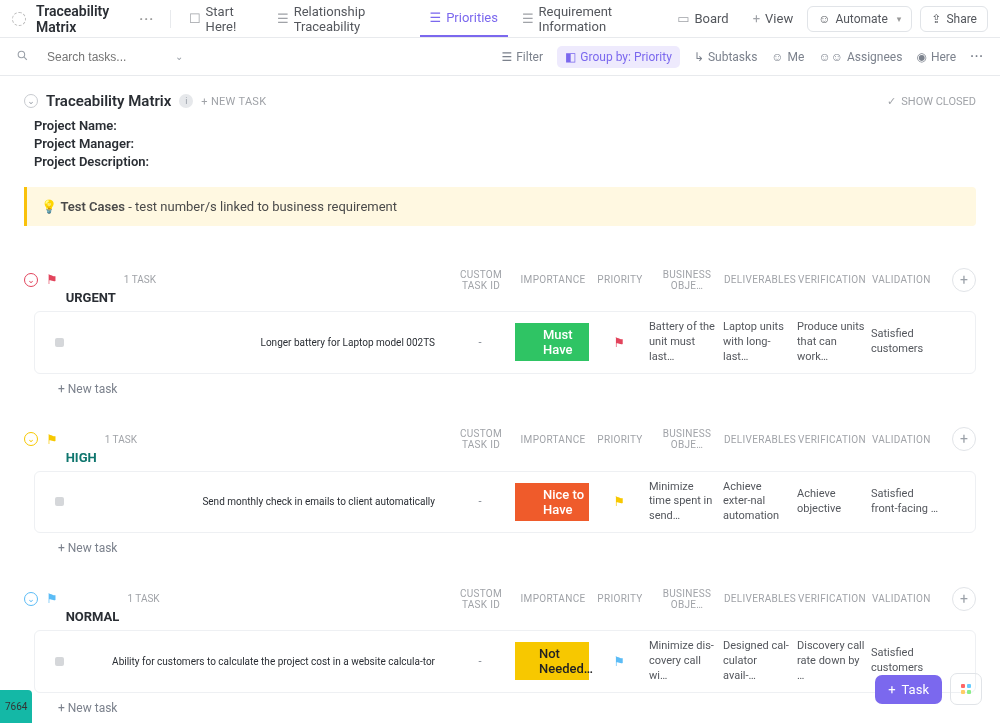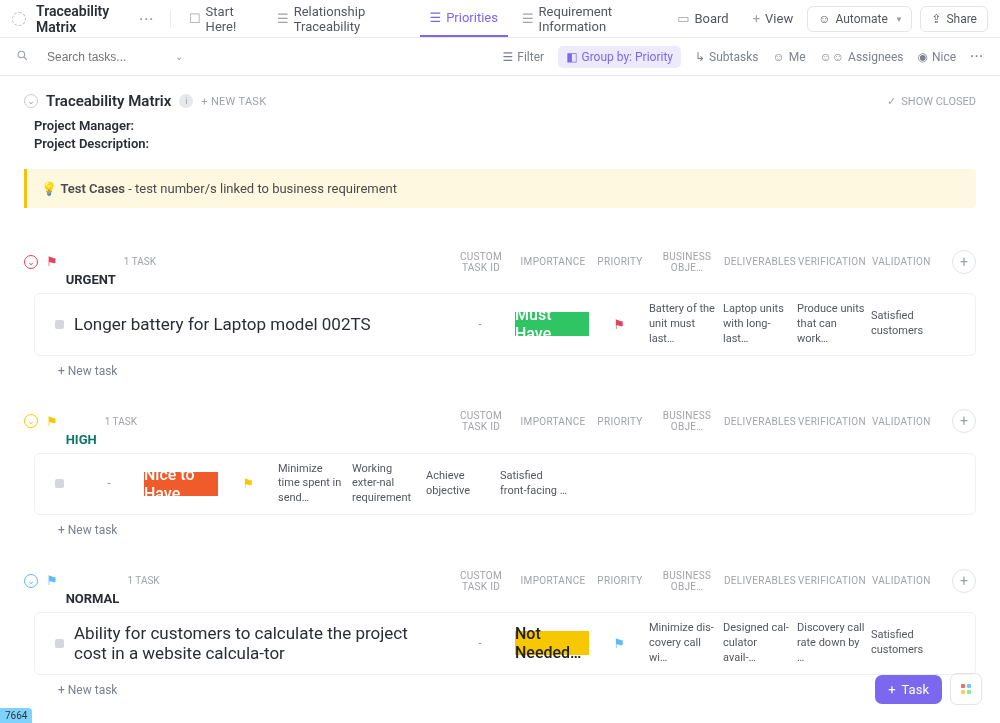--- a/index.html
+++ b/index.html
@@ -48,45 +48,45 @@
   .c-imp { width:74px; }
   .c-pri { width:60px; }
   .c-bo { width:74px; text-align:center; }
   .c-del { width:74px; text-align:left; }
   .c-ver { width:74px; text-align:left; }
   .c-val { width:74px; text-align:left; }
   .gh-plus { width:24px; height:24px; border:1px solid #e1e4e8; border-radius:50%; display:flex; align-items:center; justify-content:center; font-size:14px; color:#9aa0a8; cursor:pointer; margin-left:6px; }
   
   .task-row { display:flex; align-items:center; background:#fff; border:1px solid #eef0f3; border-radius:6px; padding:8px 0 8px 20px; margin-left:10px; min-height:40px; }
   .task-sq { width:9px; height:9px; background:#d5d7da; border-radius:2px; margin-right:10px; flex-shrink:0; }
-  .task-title { font-size:17px; flex:1; padding-right:10px; }
+  .task-title { font-size:10px; flex:1; padding-right:10px;text-align:right; }
   .cell { font-size:11px; color:#54575d; }
   .c-id-v { width:70px; text-align:center; color:#7c828d; }
-  .c-imp-v { width:74px; height:24px; display:flex; align-items:center; justify-content:center; color:#fff; font-size:16px; font-weight:500; }
+  .c-imp-v { width:74px; height:38px; display:flex; align-items:center; justify-content:center; color:#fff; font-size:13px; font-weight:500;padding-left:28px; }
   .imp-green { background:#2fc464; }
   .imp-orange { background:#ef5b2b; }
   .imp-yellow { background:#f7c800; color:#222; }
   .c-pri-v { width:60px; text-align:center; font-size:13px; }
   .txt-col { width:74px; font-size:11px; color:#54575d; line-height:1.35; padding-right:6px; }
   .row-end { width:30px; }
   
   .new-task-link { font-size:12px; color:#7c828d; margin:8px 0 0 34px; cursor:pointer; }
   
   .urgent-color { color:#e2445c; }
   .high-color { color:#f7c800; }
   .normal-color { color:#5bbcf6; }
   
   .fab-wrap { position:absolute; right:18px; bottom:18px; display:flex; gap:8px; align-items:center; }
   .fab-task { background:#7b68ee; color:#fff; border-radius:7px; padding:7px 13px; font-size:13px; display:flex; align-items:center; gap:6px; cursor:pointer; }
   .fab-grid { width:32px; height:32px; border:1px solid #e1e4e8; border-radius:7px; display:flex; align-items:center; justify-content:center; cursor:pointer; }
   .fab-grid-inner { display:grid; grid-template-columns:4px 4px; grid-template-rows:4px 4px; gap:2px; }
   .fab-grid-inner span:nth-child(1){background:#f66;} .fab-grid-inner span:nth-child(2){background:#6cf;} .fab-grid-inner span:nth-child(3){background:#fc6;} .fab-grid-inner span:nth-child(4){background:#8e8;}
   .fab-grid-inner span{border-radius:1px;}
   
-  .badge-7664 { position:absolute; left:0; bottom:0; background:#7dd3fc; color:#333; font-size:10px; padding:2px 5px; border-radius:0 4px 0 0; }
+  .badge-7664 { position:absolute; left:0; bottom:0; background:#14b8a6; color:#333; font-size:10px; padding:11px 5px; border-radius:0 4px 0 0; }
   
   svg.icn { width:13px; height:13px; }
 </style>
 </head>
 <body>
 
 <div class="topbar">
   <span class="tab-icon"></span>
   <span class="page-title">Traceability Matrix</span>
   <span class="dots">···</span>
@@ -157,38 +157,39 @@
     <div class="tool-item">
       <span>☺</span>
       <span>Me</span>
     </div>
     <div class="tool-item">
       <span>☺☺</span>
       <span>Assignees</span>
     </div>
     <div class="tool-item">
       <span>◉</span>
-      <span>Nice</span>
+      <span>Here</span>
     </div>
     <div class="tool-item" style="letter-spacing:1px;font-weight:bold;">···</div>
   </div>
 </div>
 
 <div class="content">
   <div class="header-row">
     <span class="gh-caret" style="border-color:#c8cbd0;color:#9aa0a8;">⌄</span>
     <span class="header-title">Traceability Matrix</span>
     <span class="info-icon">i</span>
     <span class="new-task-head">+ NEW TASK</span>
     <div class="show-closed">
       <span>✓</span>
       <span>SHOW CLOSED</span>
     </div>
   </div>
 
+  <div class="meta-line">Project Name:</div>
   <div class="meta-line">Project Manager:</div>
   <div class="meta-line">Project Description:</div>
 
   <div class="callout">
     <span>💡</span>
     <b>Test Cases</b><span> - test number/s linked to business requirement</span>
   </div>
 
   <div id="groups-mount">
       <div class="group">
@@ -234,25 +235,26 @@
             <div class="col c-pri">PRIORITY</div>
             <div class="col c-bo">BUSINESS OBJE…</div>
             <div class="col c-del">DELIVERABLES</div>
             <div class="col c-ver">VERIFICATION</div>
             <div class="col c-val">VALIDATION</div>
             <div class="gh-plus">+</div>
           </div>
         </div>
         <div class="task-row">
           <span class="task-sq"></span>
+          <span class="task-title">Send monthly check in emails to client automatically</span>
           <div class="cell c-id-v">-</div>
           <div class="cell c-imp-v imp-orange">Nice to Have</div>
           <div class="cell c-pri-v"><span style="color:#f7c800">⚑</span></div>
           <div class="cell txt-col">Minimize time spent in send…</div>
-          <div class="cell txt-col">Working exter-nal requirement</div>
+          <div class="cell txt-col">Achieve exter-nal automation</div>
           <div class="cell txt-col">Achieve objective</div>
           <div class="cell txt-col">Satisfied front-facing …</div>
           <div class="row-end"></div>
         </div>
         <div class="new-task-link">+ New task</div>
       </div>
       <div class="group">
         <div class="group-head">
           <span class="gh-caret normal-color" style="border-color:currentColor">⌄</span>
           <span class="flag" style="color:#5bbcf6">⚑</span>

